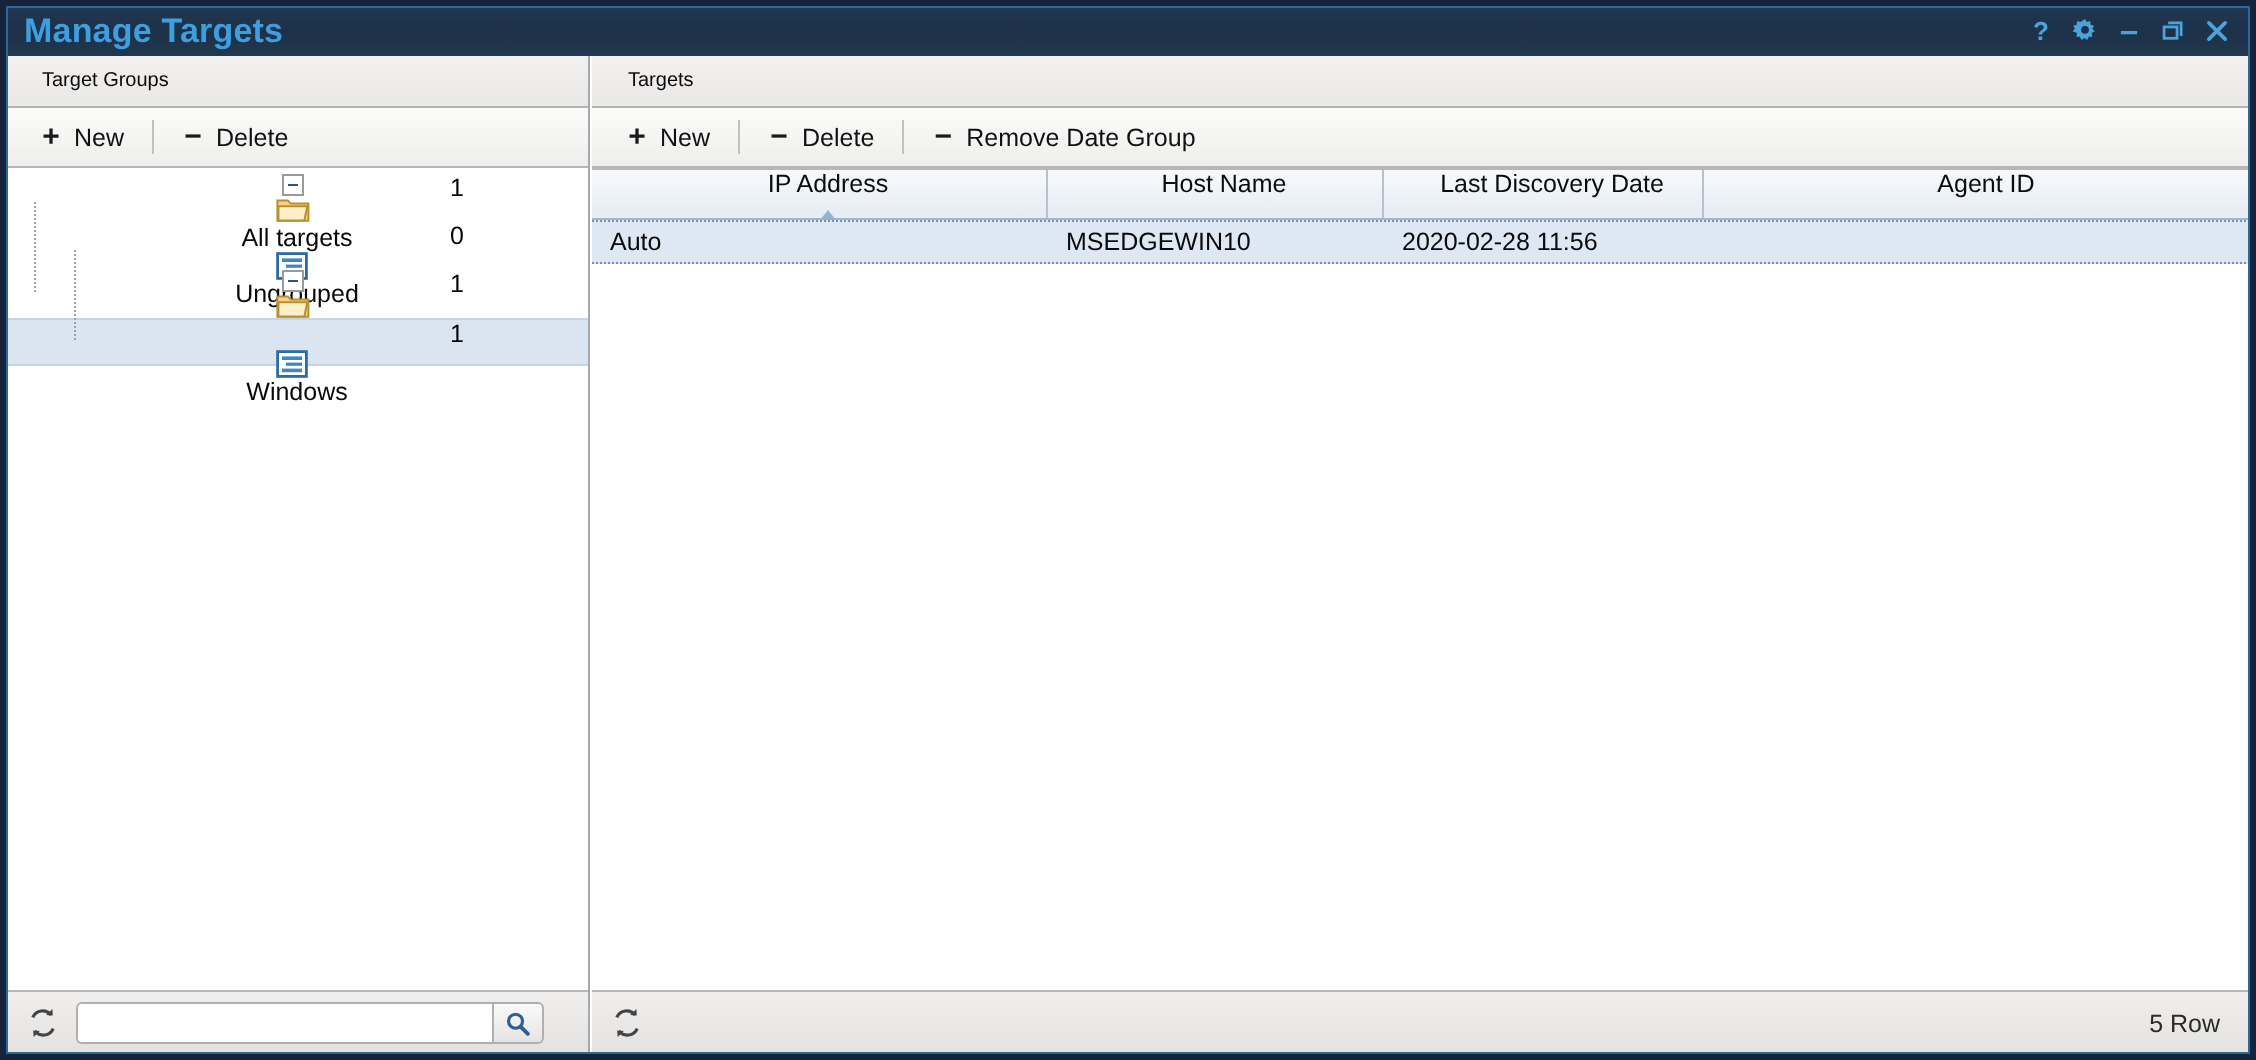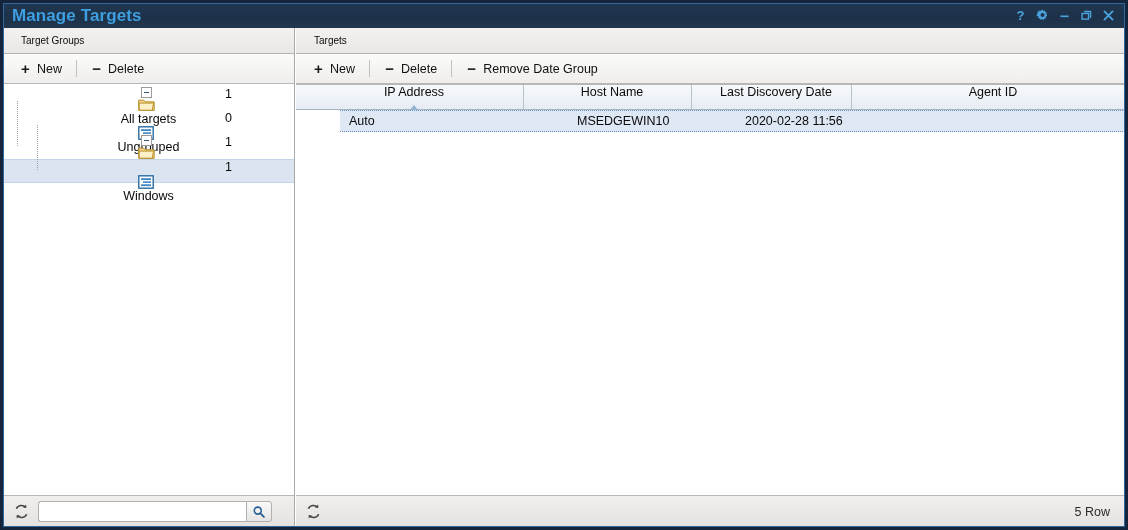--- a/index.html
+++ b/index.html
@@ -249,21 +249,20 @@
     border-left: 4px solid transparent;
     border-right: 4px solid transparent;
     border-bottom: 5px solid #93b3cf;
     display: inline-block;
   }
   .table-body {
     flex: 1 1 auto;
     position: relative;
     background: #ffffff;
     overflow: hidden;
-    padding-left: 44px;
   }
   .tr {
     height: 22px;
     display: flex;
     align-items: center;
     box-sizing: border-box;
     cursor: default;
   }
   .tr.selected {
     background: #dee7f4;

